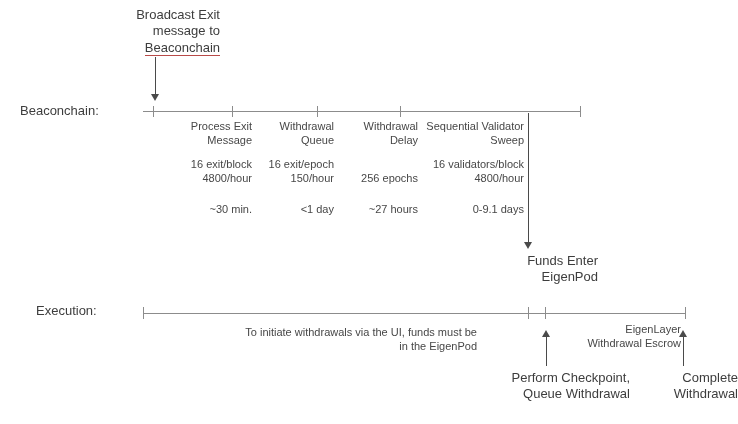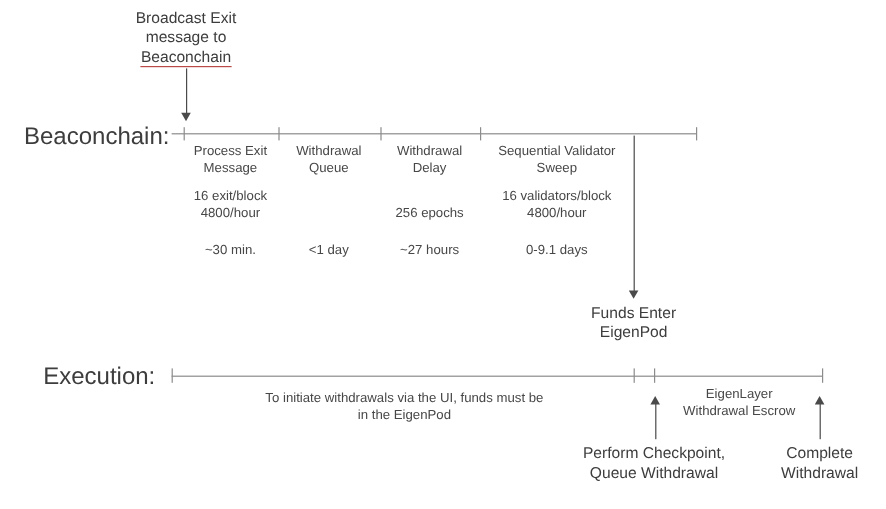--- a/index.html
+++ b/index.html
@@ -1,21 +1,21 @@
 <!DOCTYPE html>
 <html><head>
 <meta charset="utf-8">
 <style>
   html,body{margin:0;padding:0;background:#ffffff;}
   body{font-family:"Liberation Sans", sans-serif;}
   .canvas{position:relative;width:738px;height:424px;background:#ffffff;overflow:hidden;}
-  .txt{position:absolute;color:#3d3d3d;white-space:pre-line;text-align:center;}
+  .txt{position:absolute;color:#3d3d3d;white-space:pre-line;text-align:right;}
   .big{font-size:13px;line-height:1.25;}
   .small{font-size:11px;line-height:1.3;color:#474747;}
-  .rowlabel{position:absolute;font-size:20px;color:#3d3d3d;white-space:nowrap;}
+  .rowlabel{position:absolute;font-size:13px;color:#3d3d3d;white-space:nowrap;}
   .hline{position:absolute;height:1px;background:#8c8c8c;}
   .tick{position:absolute;width:1px;background:#8c8c8c;}
   .shaft{position:absolute;width:1px;background:#4a4a4a;}
   .head-down{position:absolute;width:0;height:0;border-left:4px solid transparent;border-right:4px solid transparent;border-top:7px solid #4a4a4a;}
   .head-up{position:absolute;width:0;height:0;border-left:4px solid transparent;border-right:4px solid transparent;border-bottom:7px solid #4a4a4a;}
   .underline-red{border-bottom:1px solid #b94a48;margin-top:38px;}
 </style>
 </head>
 <body>
 
@@ -41,20 +41,22 @@
 Message</div>
   <div class="txt small" style="left:214px;top:119px;width:120px;">Withdrawal
 Queue</div>
   <div class="txt small" style="left:298px;top:119px;width:120px;">Withdrawal
 Delay</div>
   <div class="txt small" style="left:404px;top:119px;width:120px;">Sequential Validator
 Sweep</div>
 
   <div class="txt small" style="left:132px;top:157px;width:120px;">16 exit/block
 4800/hour</div>
+  <div class="txt small" style="left:214px;top:157px;width:120px;">16 exit/epoch
+150/hour</div>
   <div class="txt small" style="left:298px;top:171px;width:120px;">256 epochs</div>
   <div class="txt small" style="left:404px;top:157px;width:120px;">16 validators/block
 4800/hour</div>
 
   <div class="txt small" style="left:132px;top:202px;width:120px;">~30 min.</div>
   <div class="txt small" style="left:214px;top:202px;width:120px;">&lt;1 day</div>
   <div class="txt small" style="left:298px;top:202px;width:120px;">~27 hours</div>
   <div class="txt small" style="left:404px;top:202px;width:120px;">0-9.1 days</div>
 
   <div class="shaft" style="left:528px;top:113px;height:130px;"></div>

